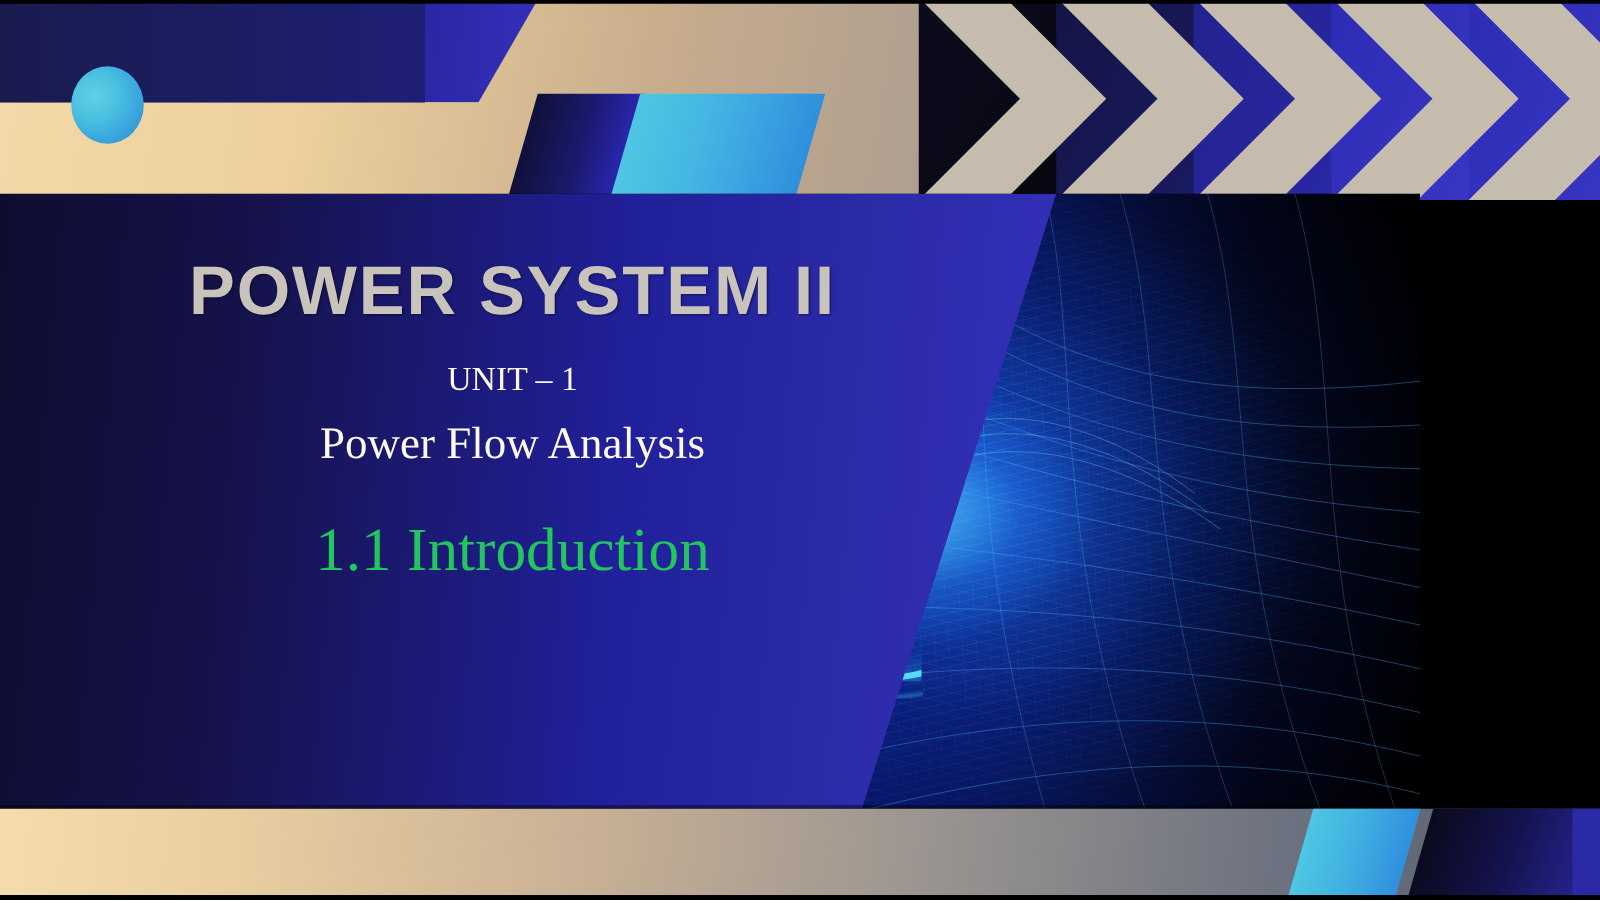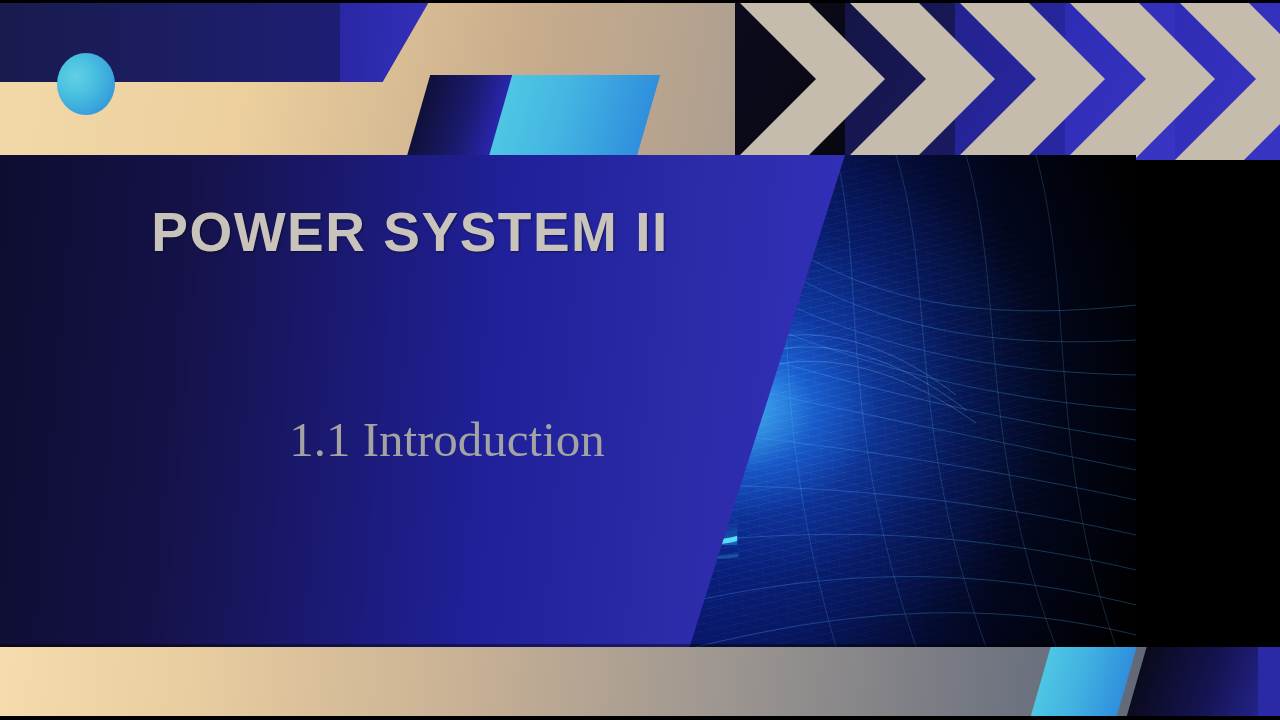--- a/index.html
+++ b/index.html
@@ -178,22 +178,21 @@
     left: 0; top: 178px; width: 820px;
     font-family: "Liberation Serif", serif;
     font-size: 36px;
     color: #fdf8ec;
   }
   .slide-section {
     position: absolute;
     left: 0; top: 256px; width: 820px;
     font-family: "Liberation Serif", serif;
     font-size: 49px;
-    color: #a3a3a3;
-    padding-left: 37px;
+    color: #22c55e;
   }
 
   
   .bottom-band {
     position: absolute;
     left: 0; top: 647px;
     width: 1280px; height: 73px;
     overflow: hidden;
     background: linear-gradient(95deg, #f5dcad 0%, #e9cfa0 14%, #c9b195 36%, #9a9490 58%, #6c727f 80%, #555c6c 100%);
   }
@@ -288,20 +287,22 @@
         </g>
       </svg>
       <div class="art-ring2"></div>
       <div class="art-ring"></div>
     </div>
 
     <div class="panel-blue"></div>
 
     <div class="text-wrap">
       <div class="slide-title">POWER SYSTEM II</div>
+      <div class="slide-unit">UNIT – 1</div>
+      <div class="slide-subtitle">Power Flow Analysis</div>
       <div class="slide-section">1.1 Introduction</div>
     </div>
 
   </div>
 
   <div class="bottom-sep"></div>
   <div class="bottom-band">
     <div class="bottom-cyan"></div>
     <div class="bottom-navy"></div>
     <div class="bottom-dark-right"></div>

